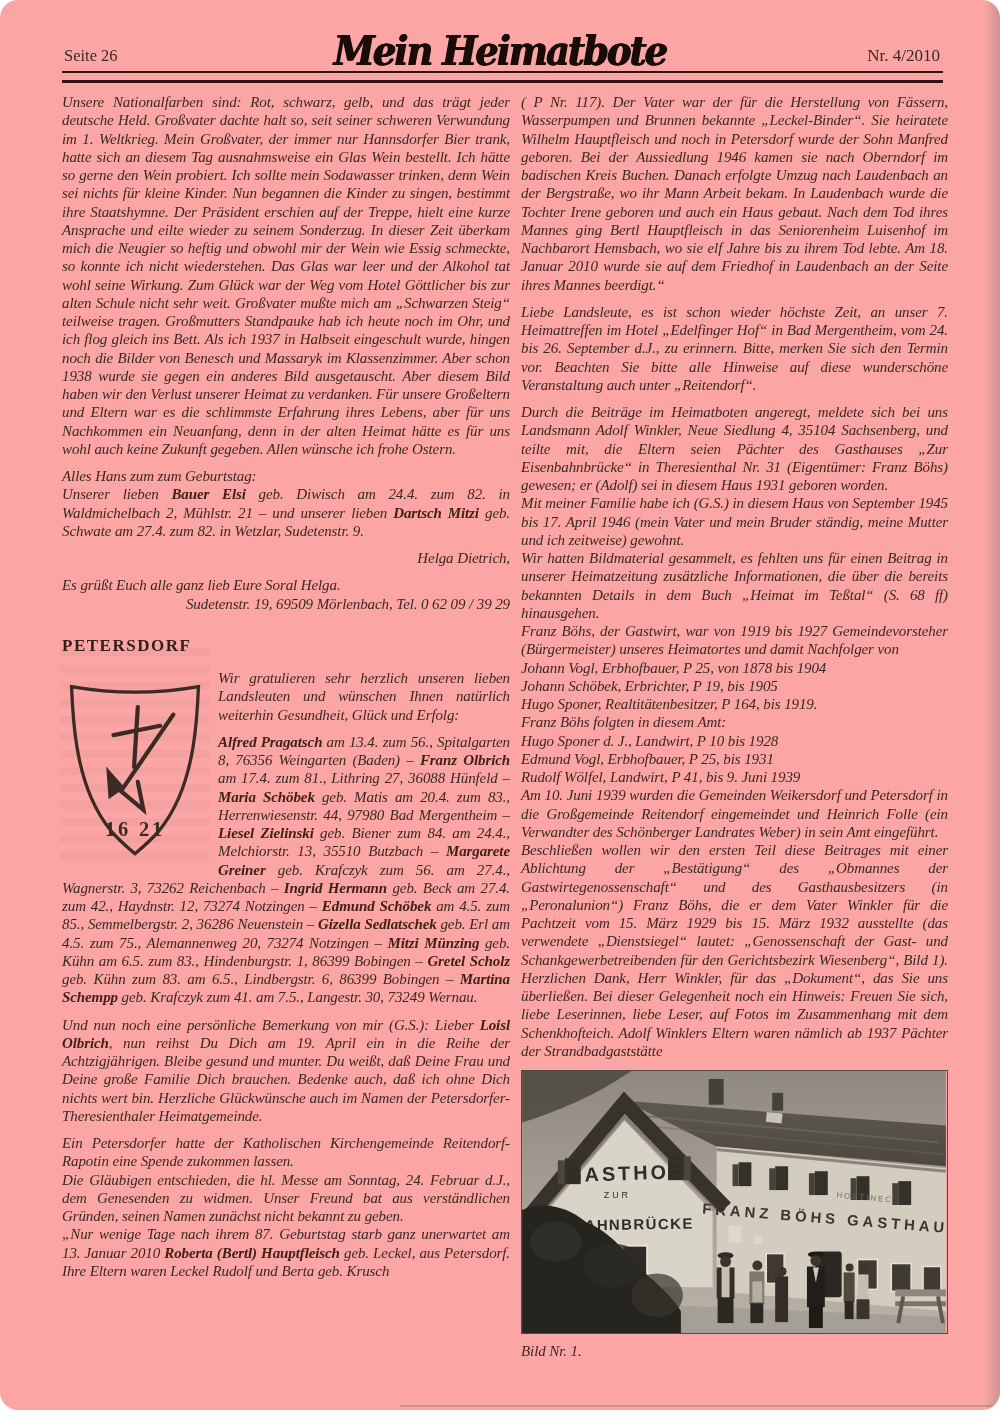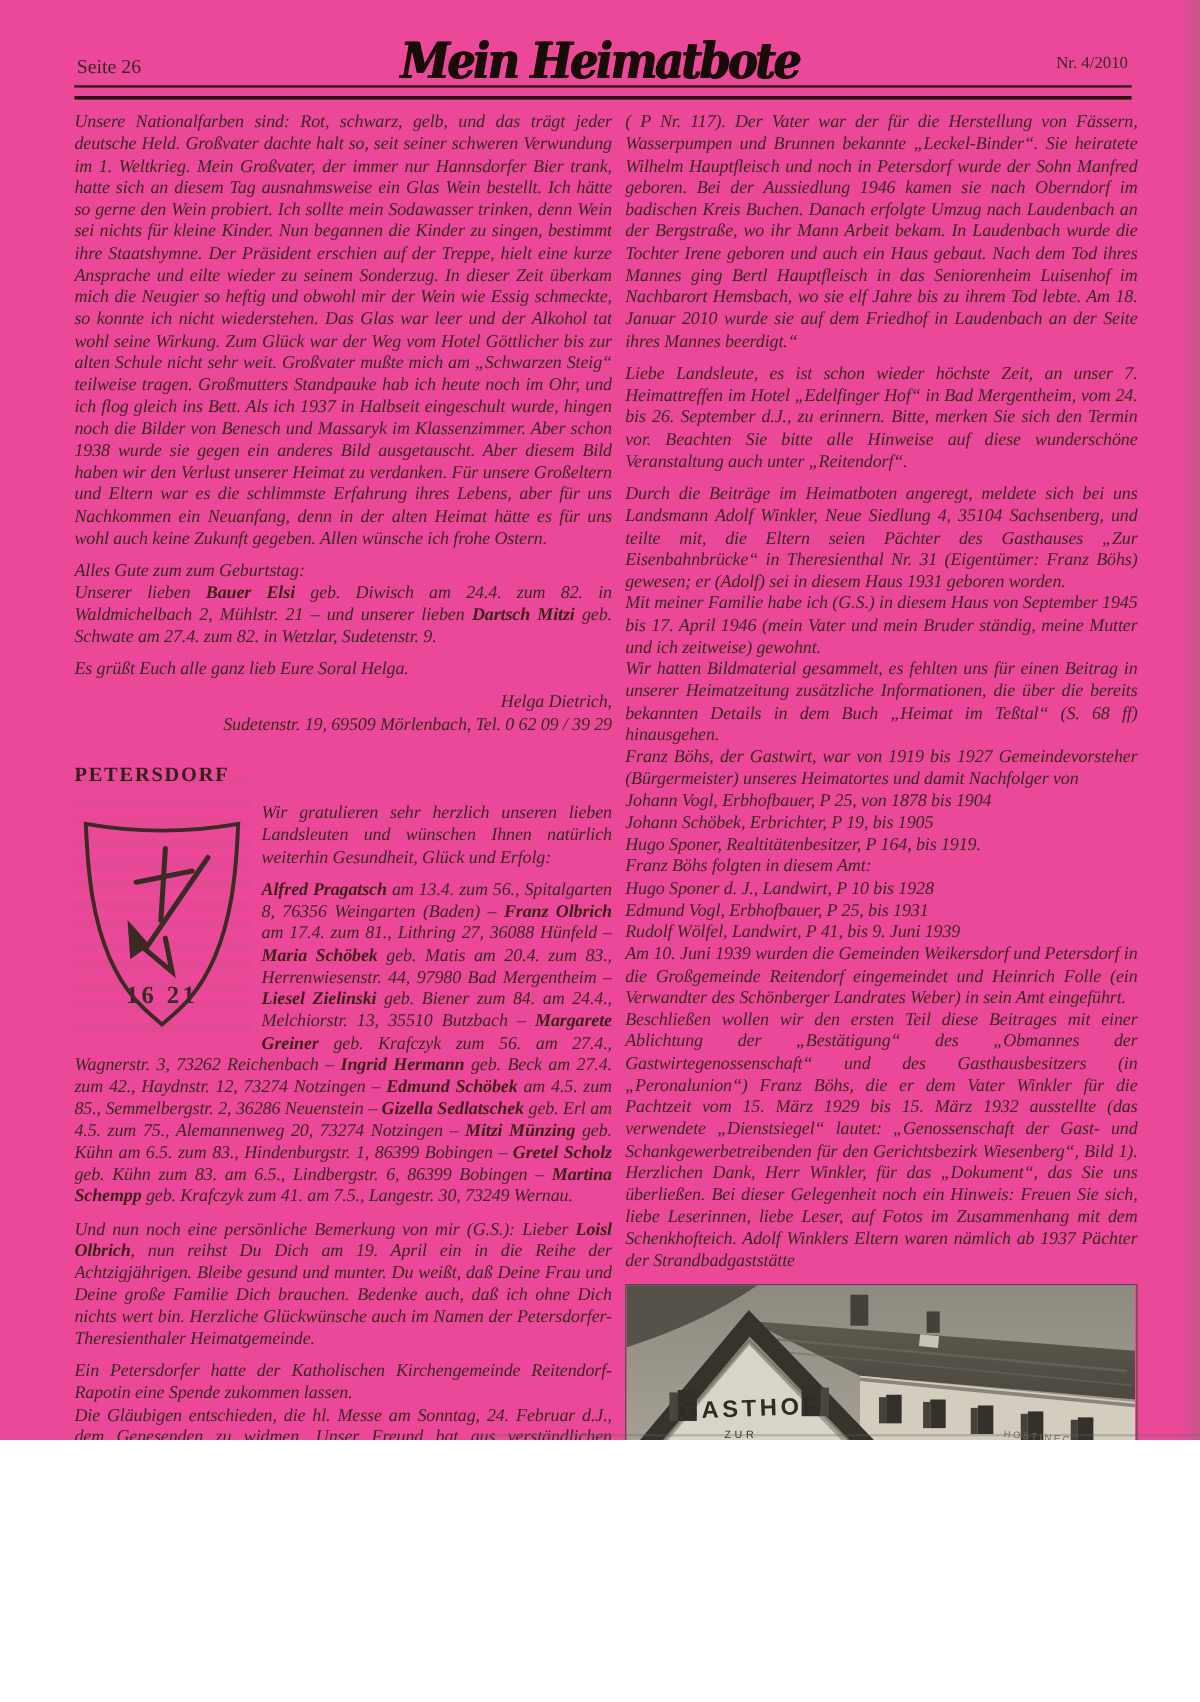--- a/index.html
+++ b/index.html
@@ -1,29 +1,30 @@
 <!DOCTYPE html>
 <html lang="de"><head>
 <meta charset="utf-8">
 <style>
   html,body{margin:0;padding:0;}
   .page{
-    position:relative; width:1000px; height:1200px; overflow:hidden;
+    position:relative; width:1000px; height:1410px; overflow:hidden;
     background:linear-gradient(100deg,#f3f5ec 0%,#eef0e3 55%,#e8ead c 100%);
-    background-color:#ec4899;
+    background-color:#fca5a5;
     font-family:"Liberation Serif","DejaVu Serif",serif;
     color:#3b2824;
+    border-radius:18px;
   }
   .scan-right{position:absolute;top:0;right:0;width:16px;height:100%;
     background:linear-gradient(to right,rgba(115,115,100,0),rgba(115,115,100,0.35));}
   .scan-bottom{position:absolute;left:40%;right:0;bottom:3px;height:2px;background:rgba(100,100,88,0.30);}
   .ghost{position:absolute;left:60px;top:648px;width:150px;height:215px;opacity:.05;
     background:repeating-linear-gradient(180deg,#4a6040 0 8px,transparent 8px 17px);}
   .hdr-left{position:absolute;top:46px;left:64px;font-size:16.5px;}
-  .hdr-right{position:absolute;top:46px;right:60px;font-size:14px;}
+  .hdr-right{position:absolute;top:46px;right:60px;font-size:17px;}
   .masthead{position:absolute;top:26px;left:0;right:0;text-align:center;
     font-family:"DejaVu Serif",serif;font-weight:bold;font-style:italic;
     font-size:37px;letter-spacing:-2px;color:#180b08;
     transform:scaleY(1.12);transform-origin:center top;
     text-shadow:0.7px 0 0 #180b08,-0.5px 0 0 #180b08;}
   .rule-thin{position:absolute;left:62px;right:57px;top:71px;height:2px;background:#2c1714;}
   .rule-thick{position:absolute;left:62px;right:57px;top:80px;height:3px;background:#2e1410;}
   .col{position:absolute;top:93px;font-size:15px;line-height:18.25px;
     text-align:justify;letter-spacing:-0.1px;hyphens:auto;-webkit-hyphens:auto;}
   #col-left{left:62px;width:448px;}
@@ -47,24 +48,24 @@
   <div class="ghost"></div>
 
   <div class="hdr-left">Seite 26</div>
   <div class="masthead">Mein Heimatbote</div>
   <div class="hdr-right">Nr. 4/2010</div>
   <div class="rule-thin"></div>
   <div class="rule-thick"></div>
 
   <div class="col" id="col-left">
     <p>Unsere Nationalfarben sind: Rot, schwarz, gelb, und das trägt jeder deutsche Held. Großvater dachte halt so, seit seiner schweren Verwundung im 1. Weltkrieg. Mein Großvater, der immer nur Hannsdorfer Bier trank, hatte sich an diesem Tag ausnahmsweise ein Glas Wein bestellt. Ich hätte so gerne den Wein probiert. Ich sollte mein Sodawasser trinken, denn Wein sei nichts für kleine Kinder. Nun begannen die Kinder zu singen, bestimmt ihre Staatshymne. Der Präsident erschien auf der Treppe, hielt eine kurze Ansprache und eilte wieder zu seinem Sonderzug. In dieser Zeit überkam mich die Neugier so heftig und obwohl mir der Wein wie Essig schmeckte, so konnte ich nicht wiederstehen. Das Glas war leer und der Alkohol tat wohl seine Wirkung. Zum Glück war der Weg vom Hotel Göttlicher bis zur alten Schule nicht sehr weit. Großvater mußte mich am „Schwarzen Steig“ teilweise tragen. Großmutters Standpauke hab ich heute noch im Ohr, und ich flog gleich ins Bett. Als ich 1937 in Halbseit eingeschult wurde, hingen noch die Bilder von Benesch und Massaryk im Klassenzimmer. Aber schon 1938 wurde sie gegen ein anderes Bild ausgetauscht. Aber diesem Bild haben wir den Verlust unserer Heimat zu verdanken. Für unsere Großeltern und Eltern war es die schlimmste Erfahrung ihres Lebens, aber für uns Nachkommen ein Neuanfang, denn in der alten Heimat hätte es für uns wohl auch keine Zukunft gegeben. Allen wünsche ich frohe Ostern.</p>
-    <p class="sp">Alles Gute zum zum Geburtstag:</p>
+    <p class="sp">Alles Hans zum zum Geburtstag:</p>
     <p><span>Unserer lieben </span><span class="b">Bauer Elsi</span><span> geb. Diwisch am 24.4. zum 82. in Waldmichelbach 2, Mühlstr. 21 – und unserer lieben </span><span class="b">Dartsch Mitzi</span><span> geb. Schwate am 27.4. zum 82. in Wetzlar, Sudetenstr. 9.</span></p>
+    <p class="sp sig">Helga Dietrich,</p>
     <p class="sp">Es grüßt Euch alle ganz lieb Eure Soral Helga.</p>
-    <p class="sp sig">Helga Dietrich,</p>
     <p class="sig">Sudetenstr. 19, 69509 Mörlenbach, Tel. 0 62 09 / 39 29</p>
 
     <h2 class="section-heading">PETERSDORF</h2>
 
     <svg class="crest" viewBox="0 0 150 196" aria-hidden="true">
       <path d="M7,14 Q75,26 143,14 C141,64 136,100 122,133 C108,165 93,178 75,193 C57,178 42,165 28,133 C14,100 9,64 7,14 Z" fill="none" stroke="#3c2a24" stroke-width="3.5"></path>
       <g stroke="#3c2a24" stroke-width="4.5" fill="none" stroke-linecap="round">
         <path d="M78,36 L74,100"></path>
         <path d="M52,66 L102,56"></path>
         <path d="M116,44 L60,126"></path>

